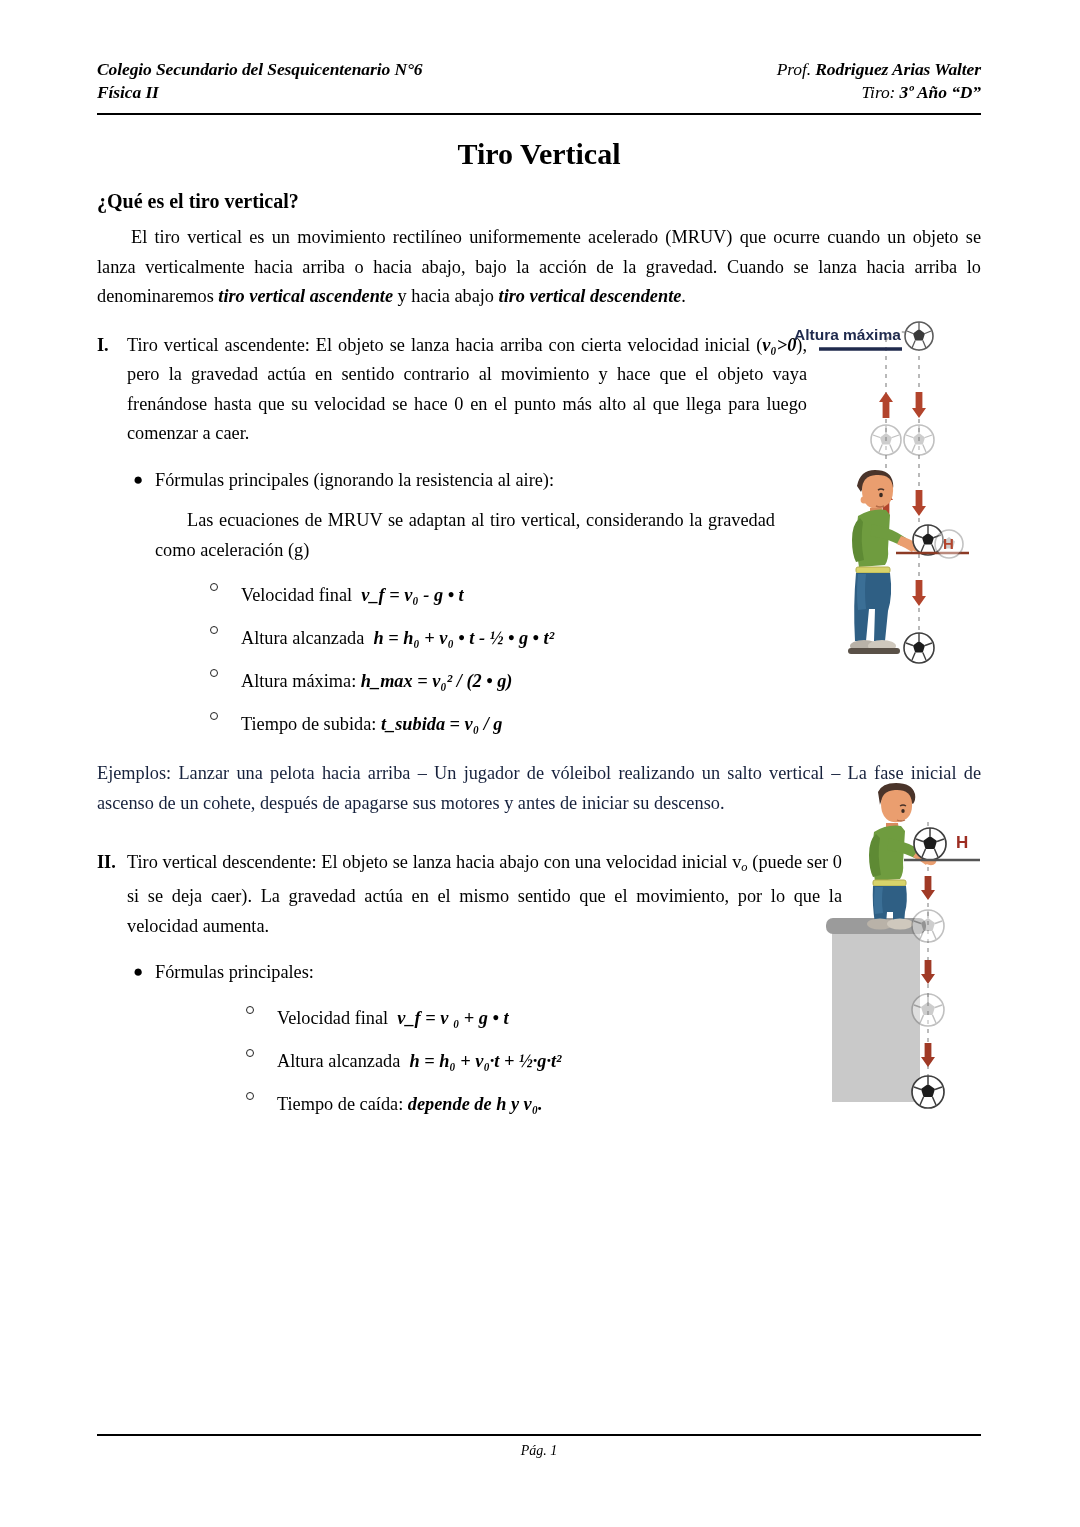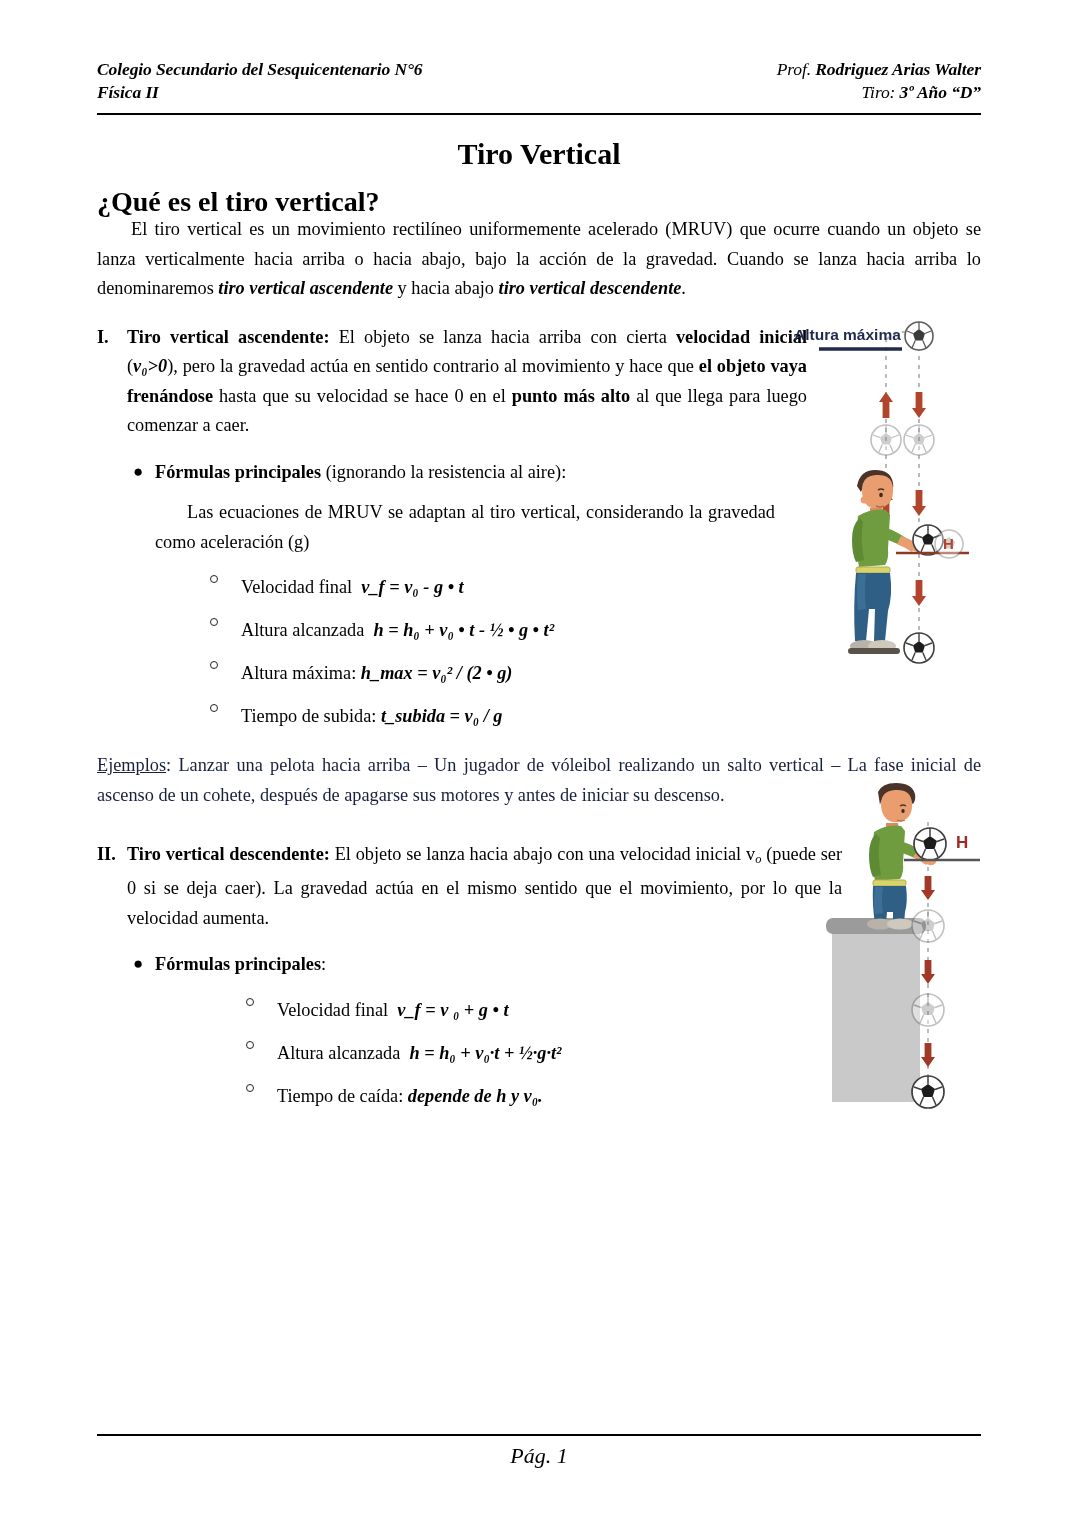--- a/index.html
+++ b/index.html
@@ -68,32 +68,32 @@
   
   .content {
     position: absolute;
     left: 97px;
     top: 188px;
     width: 884px;
     font-size: 18.3px;
     line-height: 29.5px;
   }
   .h2 {
-    font-size: 28px;
+    font-size: 20px;
     font-weight: bold;
-    margin: 0 0 0 0;
+    margin: 0 0 8px 0;
     line-height: 27px;
   }
   p.para {
     margin: 0;
     text-align: justify;
     text-indent: 34px;
   }
   .bi { font-weight: bold; font-style: italic; }
-  .b  { font-weight: bold; margin-top: 30px; }
+  .b  { font-weight: normal; margin-top: 30px; }
   sub.v { font-size: 0.68em; vertical-align: -0.22em; font-style: italic; }
 
   
   .section {
     margin-top: 19px;
     position: relative;
     padding-left: 30px;
     text-align: justify;
   }
   .section .marker {
@@ -146,39 +146,39 @@
   .oitem2 { padding-left: 180px; font-family: Liberation Serif, serif; }
   .oitem2 .ocircle { left: 149px; }
 
   .formula { font-weight: bold; font-style: italic; }
 
   .ejemplos {
     margin-top: 22px;
     color: #16213c;
     text-align: justify;
   }
-  .ejemplos .u { text-decoration: underline; }
+  .ejemplos .u { }
 
   
   .footer-rule {
     position: absolute;
     left: 97px;
     top: 1434px;
     width: 884px;
     height: 0;
     border-top: 2.2px solid #000;
   }
   .footer-text {
     position: absolute;
     left: 97px;
     top: 1443px;
     width: 884px;
     text-align: center;
     font-style: italic;
-    font-size: 22px;
+    font-size: 14px;
   }
 
   
   .fig { position: absolute; }
   .fig1 { left: 786px; top: 318px; width: 200px; height: 350px; }
   .fig2 { left: 818px; top: 782px; width: 170px; height: 330px; }
 </style>
 </head>
 <body>
 

